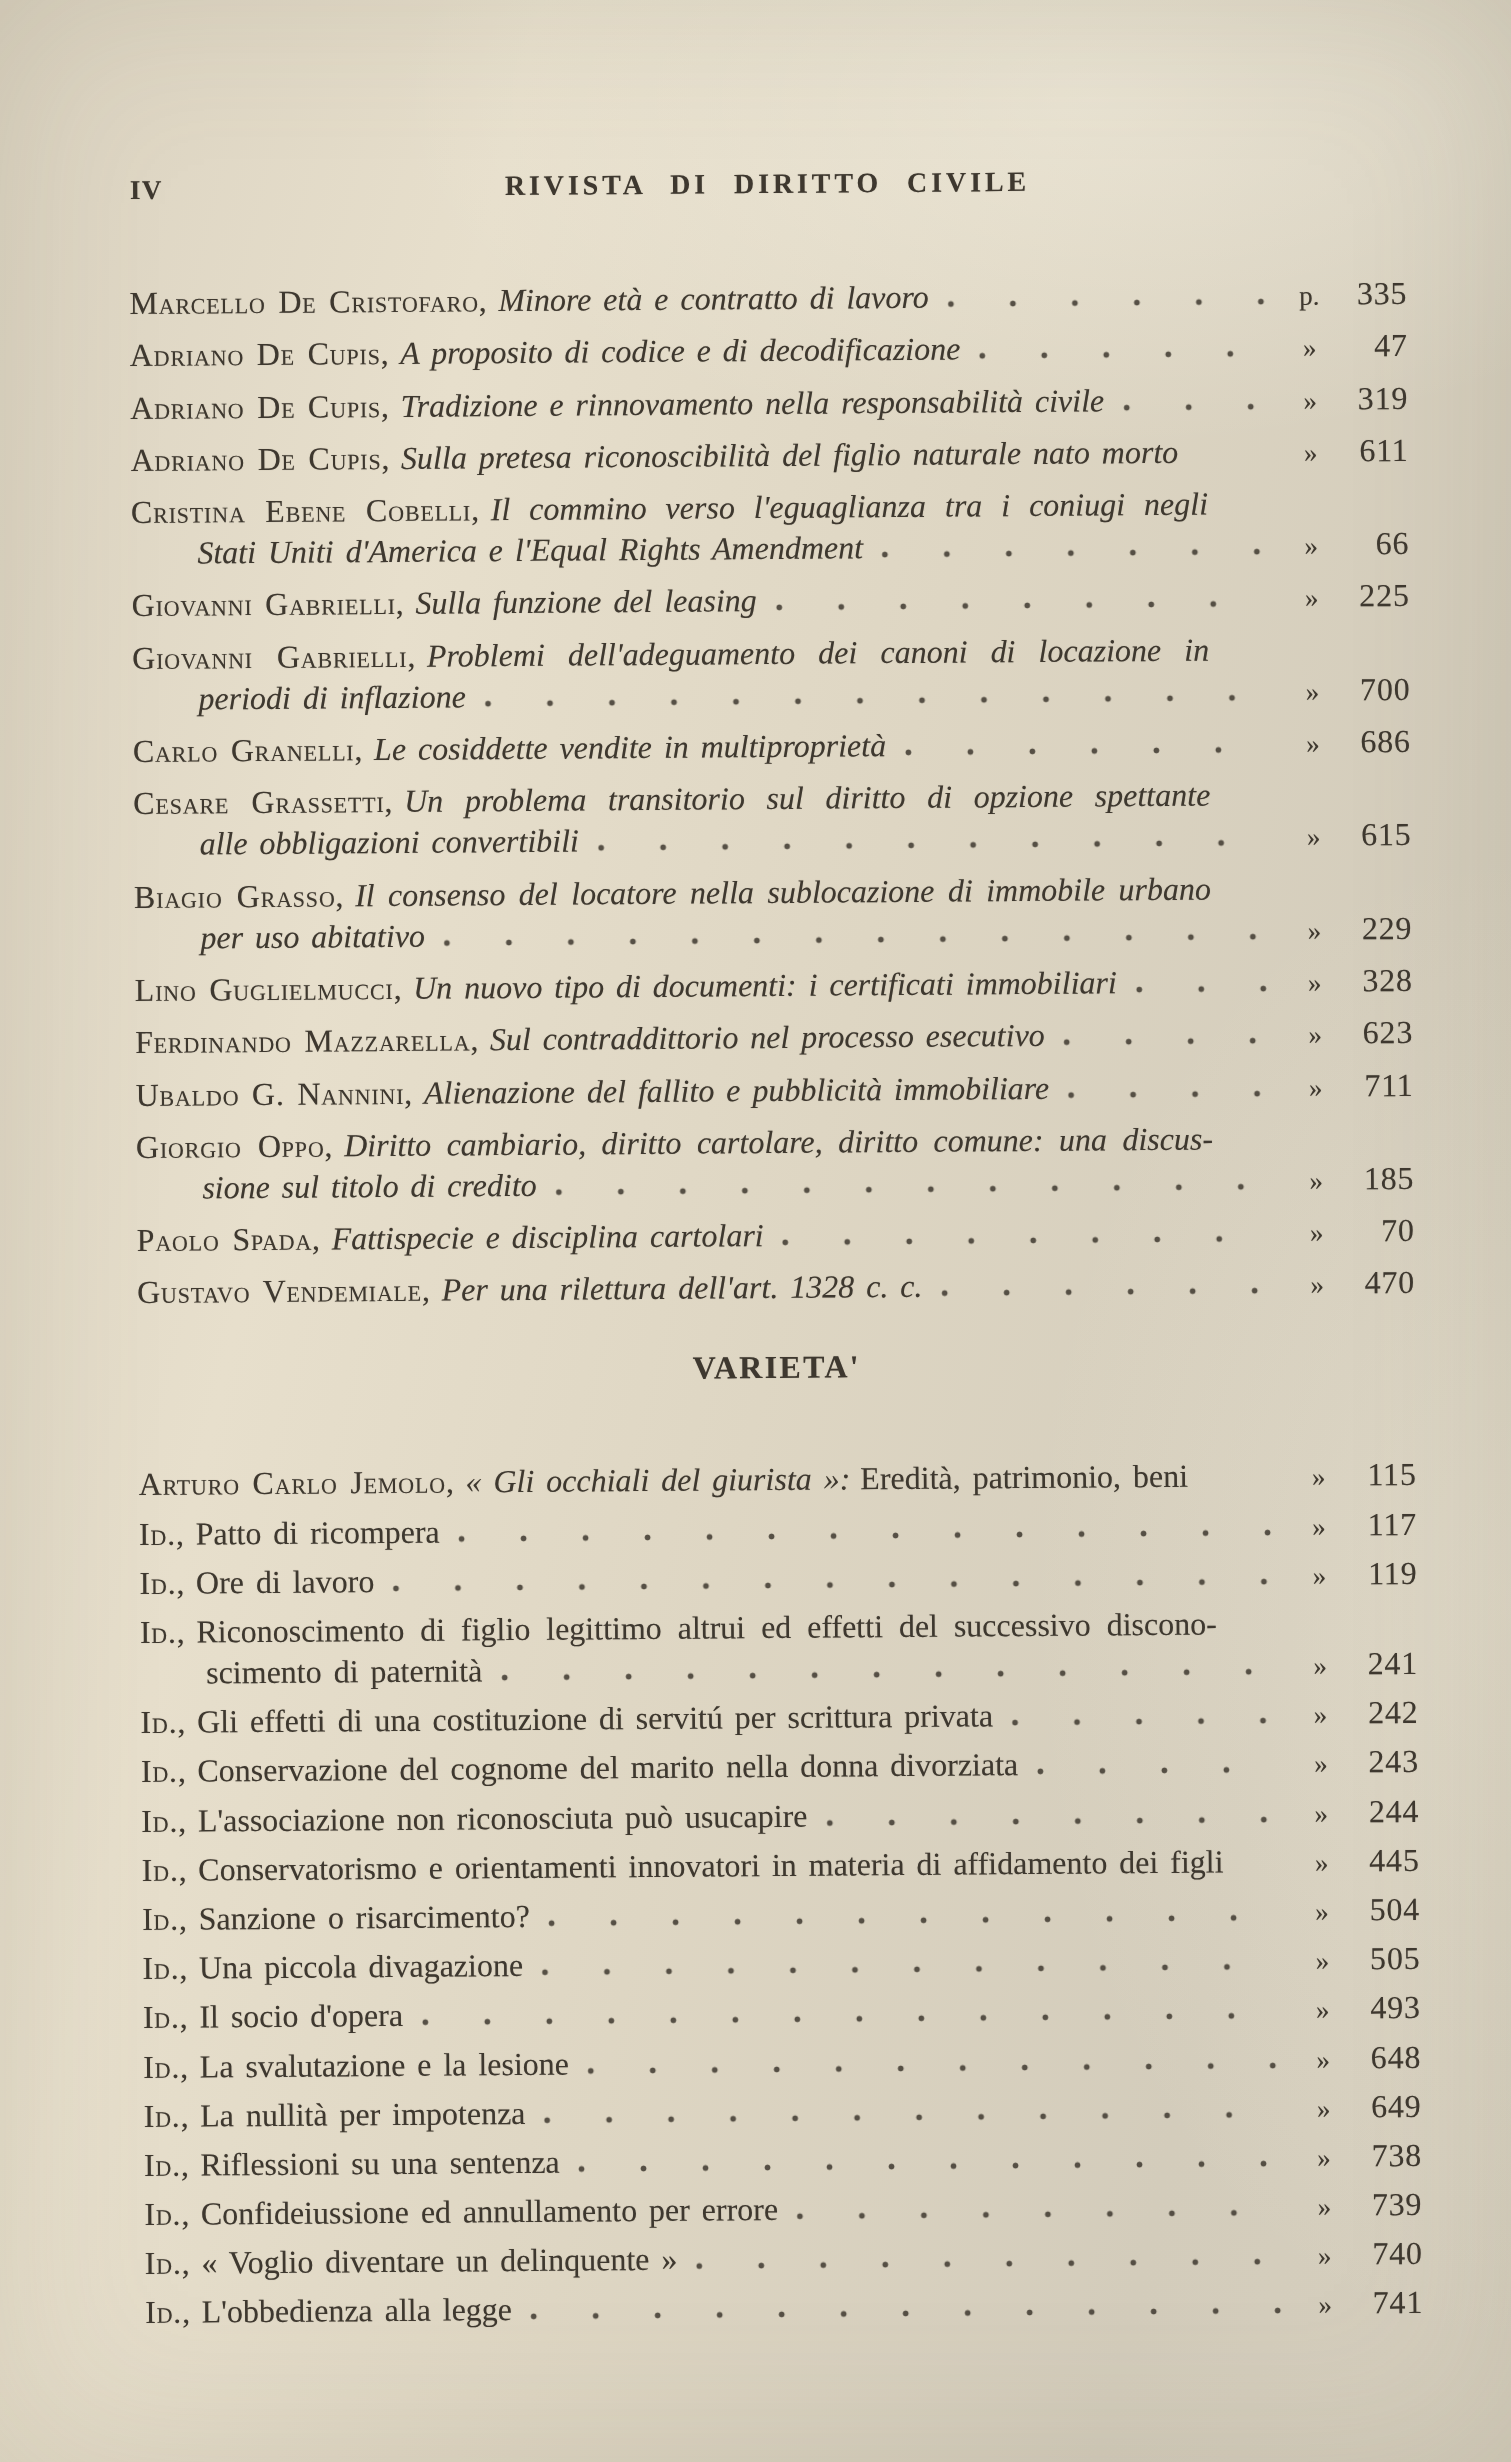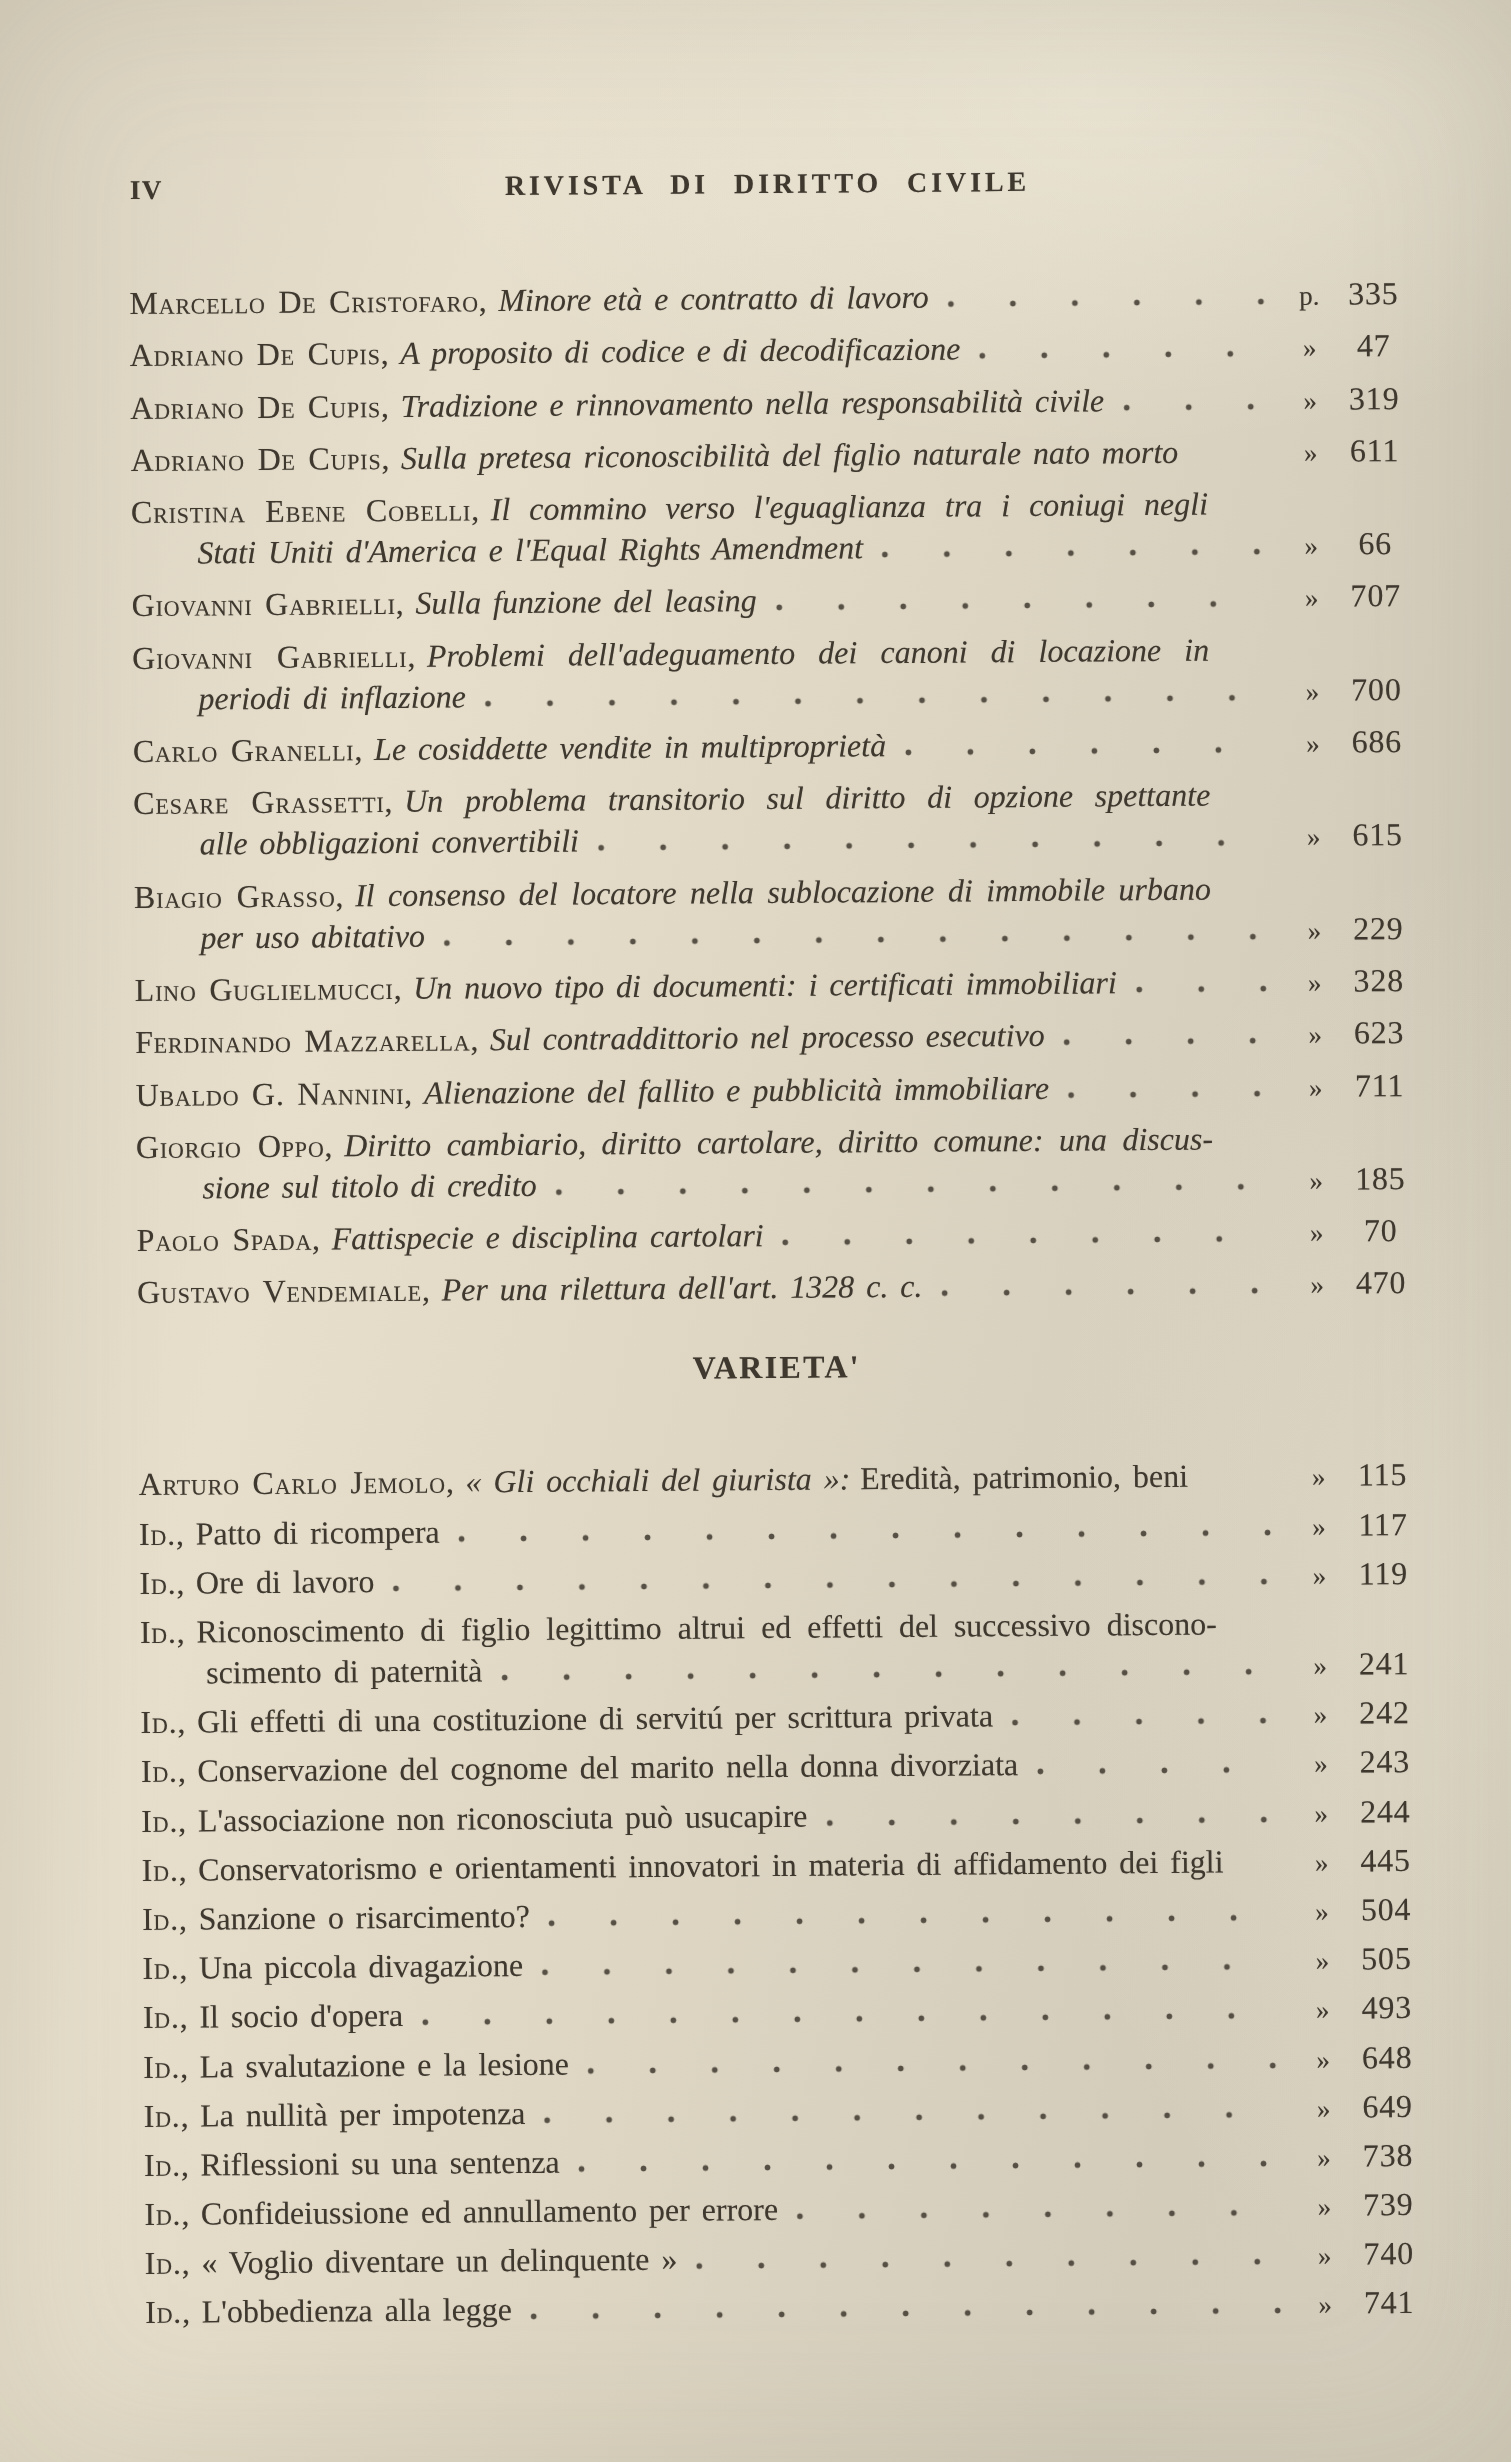--- a/index.html
+++ b/index.html
@@ -68,21 +68,21 @@
   .dots {
     flex: 1 1 auto; height: 7px;
     margin: 0 12.4px 0 18.5px;
     background-image: radial-gradient(circle at 3.5px 3.5px, rgba(62,56,47,0.85) 2.5px, rgba(62,56,47,0) 3.3px);
     background-size: 62px 7px;
     background-repeat: repeat-x;
     background-position: left center;
   }
   .spacer { flex: 1 1 auto; }
   .marker { flex: 0 0 60px; width: 60px; text-align: center; font-size: 27px; font-style: normal; }
-  .pageno { flex: 0 0 68px; width: 68px; text-align: center; letter-spacing: 0.8px; font-style: normal; }
+  .pageno { flex: 0 0 68px; width: 68px; text-align: right; letter-spacing: 0.8px; font-style: normal; }
   .section-heading {
     margin: 39px 0 26px 0;
     text-align: center;
     font-size: 32px; font-weight: 700;
     letter-spacing: 2.3px;
   }
 </style>
 </head>
 <body>
 
@@ -139,21 +139,21 @@
             <span class="marker">»</span>
             <span class="pageno">66</span>
           </div>
         </div>
         <div class="entry">
           <div class="row">
             <span class="author">Giovanni Gabrielli,</span>
             <span class="title">Sulla funzione del leasing</span>
             <span class="dots"></span>
             <span class="marker">»</span>
-            <span class="pageno">707</span>
+            <span class="pageno">225</span>
           </div>
         </div>
         <div class="entry">
           <div class="row full"><span class="author">Giovanni Gabrielli,</span><span class="title">Problemi dell'adeguamento dei canoni di locazione in</span></div>
           <div class="row cont">
             <span class="cont-text title">periodi di inflazione</span>
             <span class="dots"></span>
             <span class="marker">»</span>
             <span class="pageno">700</span>
           </div>

